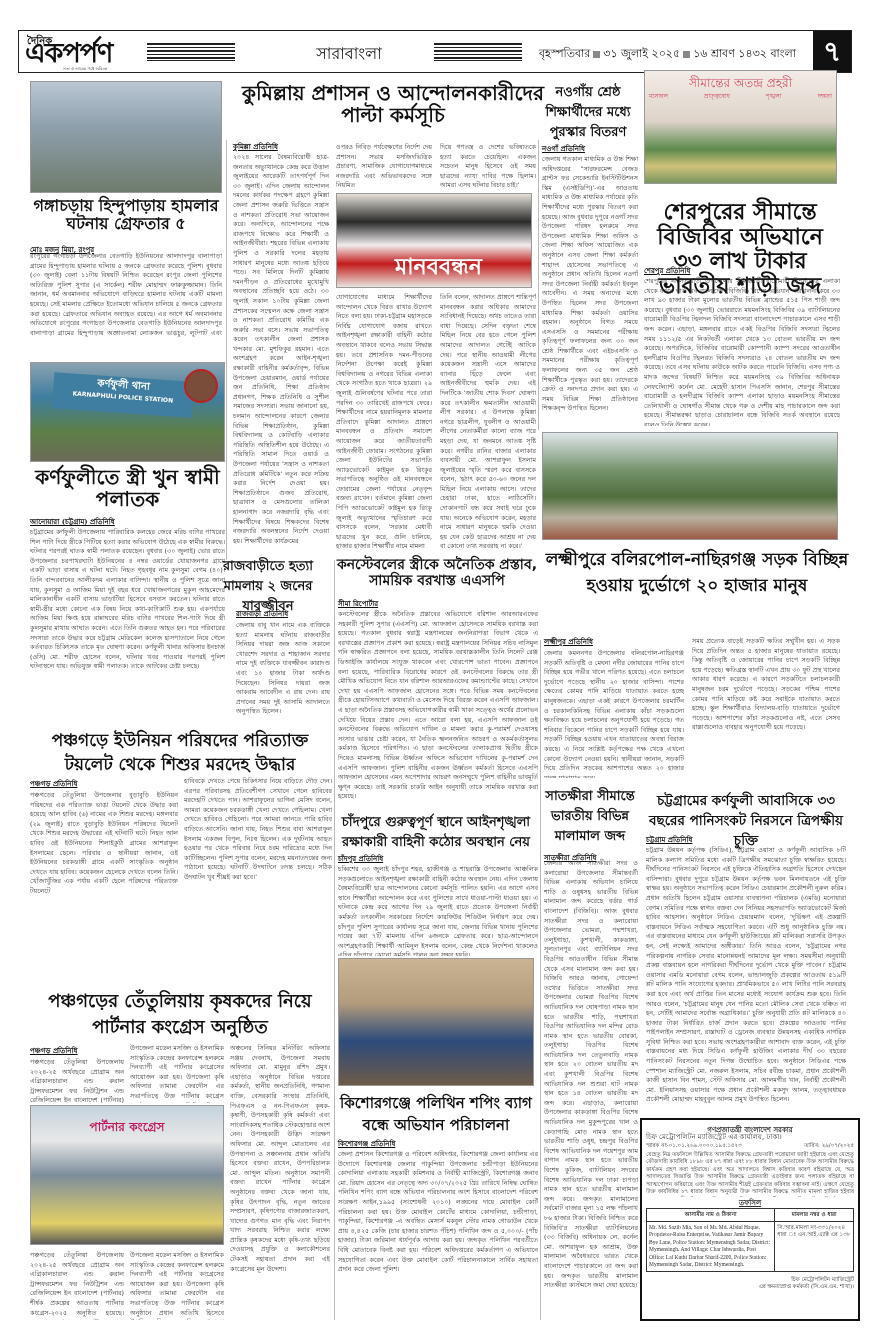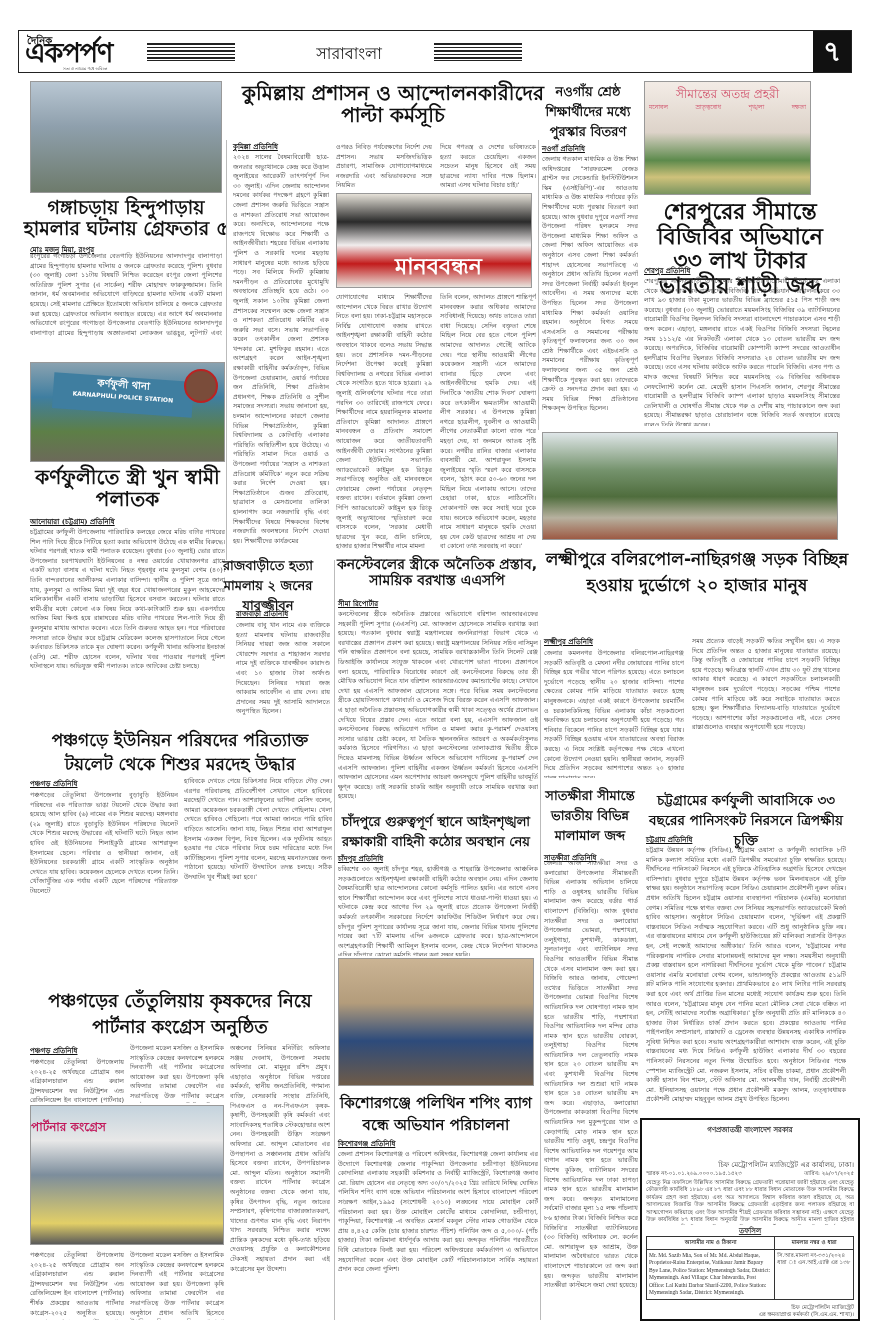--- a/index.html
+++ b/index.html
@@ -17,21 +17,21 @@
   .mast .pageno { position: absolute; right: 0; top: 0; width: 38px; height: 41px; background: #111; color: #fff; font-size: 28px; font-weight: bold; text-align: center; line-height: 41px; font-family: "DejaVu Sans", sans-serif; }
 
   .img { position: absolute; border: 1px solid #999; overflow: hidden; }
   .hl { position: absolute; text-align: center; font-family: "DejaVu Sans", sans-serif; font-weight: bold; line-height: 1.12; color: #111; }
   .by { position: absolute; font-size: 7px; text-decoration: underline; font-weight: bold; }
   .body { position: absolute; font-size: 6.3px; line-height: 9.6px; text-align: justify; color: #333; overflow: hidden; }
   .rule { position: absolute; background: #bbb; }
 
   .notice { position: absolute; left: 640px; top: 1118px; width: 220px; height: 203px; border: 2px solid #111; padding: 6px 4px; font-size: 5.5px; line-height: 7.5px; color: #333; overflow: hidden; }
   .notice .t1 { text-align: center; font-weight: bold; font-size: 7px; }
-  .notice .t2 { text-align: right; font-size: 7px; margin-top: 28px; }
+  .notice .t2 { text-align: left; font-size: 7px; }
   .notice .ref { display: flex; justify-content: space-between; margin: 1px 0; }
   .notice .tl { text-align: center; text-decoration: underline; font-weight: bold; font-size: 7px; margin: 2px 0; }
   .notice table { width: 100%; border-collapse: collapse; font-size: 5.5px; }
   .notice td, .notice th { border: 1px solid #333; padding: 2px; vertical-align: top; }
   .notice .sign { text-align: right; margin-top: 4px; }
 
   
   .ph-police { background: linear-gradient(180deg,#b9c7d3 0%,#8fa0ad 40%,#6e7b6c 100%); }
   .ph-station { background: linear-gradient(180deg,#8aa2b0 0%,#3f7ea0 35%,#5d7f47 70%,#6c6a59 100%); }
   .ph-rally { background: linear-gradient(180deg,#e5e1d8 0%,#2a2a2a 30%,#f1eded 55%,#c21b1b 75%,#e8e4de 100%); }
@@ -44,25 +44,28 @@
 </head>
 <body>
 
 <div class="mast">
   <span class="small">দৈনিক</span>
   <span class="logo">একপর্পণ</span>
   <span class="tag">সত্য ও ন্যায়ের পথে অবিচল</span>
   <span class="lines" style="left:128px"></span>
   <span class="sec">সারাবাংলা</span>
   <span class="lines" style="left:415px"></span>
+  <span class="date">
+    <span>বৃহস্পতিবার</span><span class="sq"></span><span>৩১ জুলাই ২০২৫</span><span class="sq"></span><span>১৬ শ্রাবণ ১৪৩২ বাংলা</span>
+  </span>
   <span class="pageno">৭</span>
 </div>
 
 <div class="img ph-police" style="left:30px;top:81px;width:192px;height:112px"></div>
-<div class="hl" style="left:22px;top:197px;width:208px;font-size:19px">গঙ্গাচড়ায় হিন্দুপাড়ায় হামলার ঘটনায় গ্রেফতার ৫</div>
+<div class="hl" style="left:22px;top:197px;width:208px;font-size:16px">গঙ্গাচড়ায় হিন্দুপাড়ায় হামলার ঘটনায় গ্রেফতার ৫</div>
 <div class="by" style="left:30px;top:244px">মোঃ মজনু মিয়া, রংপুর</div>
 <div class="body" style="left:30px;top:251px;width:192px;height:87px">রংপুরের গংগাচড়া উপজেলার বেতগাড়ি ইউনিয়নের আলদাদপুর বালাপাড়া গ্রামের হিন্দুপাড়ায় হামলার ঘটনায় ৫ জনকে গ্রেফতার করেছে পুলিশ। বুধবার (৩০ জুলাই) বেলা ১১টায় বিষয়টি নিশ্চিত করেছেন রংপুর জেলা পুলিশের অতিরিক্ত পুলিশ সুপার (এ সার্কেল) শরীফ মোহাম্মদ ফারুকুজ্জামান। তিনি জানান, ধর্ম অবমাননার অভিযোগে বাড়িঘরে হামলার ঘটনায় একটি মামলা হয়েছে। সেই মামলার প্রেক্ষিতে ইতোমধ্যে অভিযান চালিয়ে ৫ জনকে গ্রেফতার করা হয়েছে। গ্রেফতারে অভিযান অব্যাহত রয়েছে। এর আগে ধর্ম অবমাননার অভিযোগে রংপুরের গংগাচড়া উপজেলার বেতগাড়ি ইউনিয়নের আলদাদপুর বালাপাড়া গ্রামের হিন্দুপাড়ায় অজ্ঞাতনামা লোকজন ভাঙচুর, লুটপাট এবং পুলিশের ওপর আক্রমণ করে। এতে কয়েকটি বসতবাড়ি ক্ষতিগ্রস্ত হয়। এ ঘটনায় ২৯ জুলাই মঙ্গলবার বিকেলে শ্রী রবীন্দ্রনাথ রায় (৫৫) বাদী হয়ে অজ্ঞাতনামা ১২'শ জনের বিরুদ্ধে মামলা করেন।</div>
 
 <div class="img ph-station" style="left:30px;top:362px;width:195px;height:100px">
   <div style="position:absolute;left:22px;top:14px;width:140px;height:36px;background:#3f7ea0;transform:rotate(4deg);color:#fff;text-align:center;font-size:10px;font-weight:bold;font-family:'DejaVu Sans',sans-serif;line-height:16px">
     <div>কর্ণফুলী থানা</div>
     <div style="font-size:6px;line-height:8px">KARNAPHULI POLICE STATION</div>
   </div>
   <div style="position:absolute;right:6px;top:6px;width:34px;height:34px;border-radius:50%;background:#7a4c3a;border:2px solid #b22"></div>
 </div>
@@ -78,21 +81,21 @@
 <div class="img ph-rally" style="left:336px;top:193px;width:196px;height:95px">
   <div class="banner-text" style="left:58px;top:55px;font-size:22px">মানববন্ধন</div>
 </div>
 <div class="body" style="left:336px;top:292px;width:96px;height:260px">যোগাযোগের মাধ্যমে শিক্ষার্থীদের আন্দোলন থেকে বিরত রাখার উদ্যোগ নিতে বলা হয়। ঢাকা-চট্টগ্রাম মহাসড়কে নির্বিঘ্ন যোগাযোগ বজায় রাখতে আইনশৃঙ্খলা রক্ষাকারী বাহিনী কঠোর অবস্থানে থাকবে বলেও সভায় সিদ্ধান্ত হয়। তবে প্রশাসনিক দমন-পীড়নের নির্দেশনা উপেক্ষা করেই কুমিল্লা বিশ্ববিদ্যালয় ও নগরের বিভিন্ন এলাকা থেকে সংগঠিত হতে থাকে ছাত্ররা। ২৯ জুলাই গুলিবর্ষণের ঘটনার পরে তারা পরদিন ৩০ তারিখেই রাজপথে ফেরে। শিক্ষার্থীদের নামে হয়রানিমূলক মামলার প্রতিবাদে কুমিল্লা আদালত প্রাঙ্গণে মানববন্ধন ও প্রতিবাদ সমাবেশ আয়োজন করে জাতীয়তাবাদী আইনজীবী ফোরাম। সংগঠনের কুমিল্লা জেলা ইউনিটের সভাপতি অ্যাডভোকেট কাইমুল হক রিংকুর সভাপতিত্বে অনুষ্ঠিত ওই মানববন্ধনে ফোরামের জেলা পর্যায়ের নেতৃবৃন্দ বক্তব্য রাখেন। বর্তমানে কুমিল্লা জেলা পিপি অ্যাডভোকেট কাইমুল হক রিংকু জুলাই অভ্যুত্থানের স্মৃতিচারণ করে বাসসকে বলেন, 'সরকার মেধাবী ছাত্রদের খুন করে, গুলি চালিয়ে, হাজার হাজার শিক্ষার্থীর নামে মামলা</div>
 <div class="body" style="left:440px;top:292px;width:96px;height:260px">তিনি বলেন, আদালত প্রাঙ্গণে শান্তিপূর্ণ মানববন্ধন করার অধিকার আমাদের সংবিধানই দিয়েছে। অথচ তাতেও তারা বাধা দিয়েছে। সেদিন বক্তৃতা শেষে মিছিল নিয়ে বের হতে গেলে পুলিশ আমাদের আদালত গেটেই আটকে দেয়। পরে স্থানীয় আওয়ামী লীগের কয়েকজন সন্ত্রাসী এসে আমাদের ব্যানার ছিঁড়ে ফেলে এবং আইনজীবীদের হুমকি দেয়। এই দিনটিকে 'জাতীয় শোক দিবস' ঘোষণা করে তৎকালীন ক্ষমতাসীন আওয়ামী লীগ সরকার। এ উপলক্ষে কুমিল্লা নগরে ছাত্রলীগ, যুবলীগ ও আওয়ামী লীগের নেতাকর্মীরা কালো ব্যাজ পরে মহড়া দেয়, যা জনমনে আতঙ্ক সৃষ্টি করে। নগরীর রানির বাজার এলাকার ব্যবসায়ী মো. আশরাফুল ইসলাম জুলাইয়ের স্মৃতি স্মরণ করে বাসসকে বলেন, 'হঠাৎ করে ৫০-৬০ জনের দল মিছিল নিয়ে এলাকায় আসে। তাদের চেহারা ঢাকা, হাতে লাঠিসোঁটা। দোকানপাট বন্ধ করে সবাই ঘরে ঢুকে যায়। অনেকে অভিযোগ করেন, মহড়ার নামে সাধারণ মানুষকে হুমকি দেওয়া হয় যেন কেউ ছাত্রদের আশ্রয় না দেয় বা কোনো তথ্য সরবরাহ না করে।'</div>
 
 <div class="hl" style="left:538px;top:82px;width:100px;font-size:13px;line-height:20px">নওগাঁয় শ্রেষ্ঠ শিক্ষার্থীদের মধ্যে পুরস্কার বিতরণ</div>
 <div class="by" style="left:542px;top:143px">নওগাঁ প্রতিনিধি</div>
 <div class="body" style="left:542px;top:154px;width:96px;height:268px">জেলায় গতকাল মাধ্যমিক ও উচ্চ শিক্ষা অধিদপ্তরের "সারফরমেন্স বেজড গ্রান্টস ফর সেকেন্ডারি ইনস্টিটিউশনস স্কিম (এসইডিপি)'-এর আওতায় মাধ্যমিক ও উচ্চ মাধ্যমিক পর্যায়ের কৃতি শিক্ষার্থীদের মধ্যে পুরস্কার বিতরণ করা হয়েছে। আজ বুধবার দুপুরে নওগাঁ সদর উপজেলা পরিষদ হলরুমে সদর উপজেলা মাধ্যমিক শিক্ষা অফিস ও জেলা শিক্ষা অফিস আয়োজিত এক অনুষ্ঠানে এসব জেলা শিক্ষা কর্মকর্তা শাহাদৎ হোসেনের সভাপতিত্বে এ অনুষ্ঠানে প্রধান অতিথি ছিলেন নওগাঁ সদর উপজেলা নির্বাহী কর্মকর্তা ইবনুল আবেদীন। এ সময় অন্যদের মধ্যে উপস্থিত ছিলেন সদর উপজেলা মাধ্যমিক শিক্ষা কর্মকর্তা ওয়াসির রহমান। অনুষ্ঠানে বিগত সময়ে এসএসসি ও সমমানের পরীক্ষায় কৃতিত্বপূর্ণ ফলাফলের জন্য ৩০ জন শ্রেষ্ঠ শিক্ষার্থীকে এবং এইচএসসি ও সমমানের পরীক্ষায় কৃতিত্বপূর্ণ ফলাফলের জন্য ৩৫ জন শ্রেষ্ঠ শিক্ষার্থীকে পুরস্কৃত করা হয়। তাদেরকে ক্রেস্ট ও সনদপত্র প্রদান করা হয়। এ সময় বিভিন্ন শিক্ষা প্রতিষ্ঠানের শিক্ষকবৃন্দ উপস্থিত ছিলেন।</div>
 
-<div class="img ph-bgb" style="left:644px;top:81px;width:167px;height:114px">
+<div class="img ph-bgb" style="left:644px;top:70px;width:193px;height:114px">
   <div style="position:absolute;left:0;right:0;top:3px;text-align:center;color:#d0506a;font-size:12px;font-family:'DejaVu Sans',sans-serif">সীমান্তের অতন্দ্র প্রহরী</div>
   <div style="position:absolute;left:4px;right:4px;top:20px;display:flex;justify-content:space-between;color:#d0506a;font-size:6px">
     <span>মনোবল</span>
     <span>ভ্রাতৃত্ববোধ</span>
     <span>শৃঙ্খলা</span>
     <span>দক্ষতা</span>
   </div>
 </div>
 <div class="hl" style="left:640px;top:200px;width:200px;font-size:22px">শেরপুরের সীমান্তে বিজিবির অভিযানে ৩৩ লাখ টাকার ভারতীয় শাড়ী জব্দ</div>
 <div class="by" style="left:644px;top:265px">শেরপুর প্রতিনিধি</div>
@@ -130,21 +133,21 @@
 <div class="hl" style="left:640px;top:790px;width:212px;font-size:13.5px;line-height:20px">চট্টগ্রামের কর্ণফুলী আবাসিকে ৩৩ বছরের পানিসংকট নিরসনে ত্রিপক্ষীয় চুক্তি</div>
 <div class="by" style="left:646px;top:834px">চট্টগ্রাম প্রতিনিধি</div>
 <div class="body" style="left:646px;top:845px;width:200px;height:270px">চট্টগ্রাম উন্নয়ন কর্তৃপক্ষ (সিডিএ), চট্টগ্রাম ওয়াসা ও কর্ণফুলী আবাসিক ৮টি মালিক কল্যাণ সমিতির মধ্যে একটি ত্রিপক্ষীয় সমঝোতা চুক্তি স্বাক্ষরিত হয়েছে। দীর্ঘদিনের পানিসংকট নিরসনে এই চুক্তিকে ঐতিহাসিক অগ্রগতি হিসেবে দেখছেন বাসিন্দারা। বুধবার দুপুরে চট্টগ্রাম উন্নয়ন কর্তৃপক্ষ ভবন মিলনায়তনে এই চুক্তি স্বাক্ষর হয়। অনুষ্ঠানে সভাপতিত্ব করেন সিডিএ চেয়ারম্যান প্রকৌশলী নুরুল করিম। প্রধান অতিথি ছিলেন চট্টগ্রাম ওয়াসার ব্যবস্থাপনা পরিচালক (এমডি) মনোয়ারা বেগম। সমিতির পক্ষে স্বাগত বক্তব্য দেন সিনিয়র সহসভাপতি অ্যাডভোকেট মির্জা হাবিব আহসান। অনুষ্ঠানে সিডিএ চেয়ারম্যান বলেন, 'দুর্ভিক্ষণ এই প্রকল্পটি বাস্তবায়নে সিডিএ সর্বাত্মক সহযোগিতা করবে। এটি শুধু আনুষ্ঠানিক চুক্তি নয়। এর বাস্তবায়নের মাধ্যমে যেন কর্ণফুলী হাউজিংয়ের প্লট মালিকরা সরাসরি উপকৃত হন, সেই লক্ষ্যেই আমাদের অঙ্গীকার।' তিনি আরও বলেন, 'চট্টগ্রামের নগর পরিকল্পনায় নাগরিক সেবার মানোন্নয়নই আমাদের মূল লক্ষ্য। সময়সীমা অনুযায়ী প্রকল্প বাস্তবায়ন হলে নাগরিকরা দীর্ঘদিনের দুর্ভোগ থেকে মুক্তি পাবেন।' চট্টগ্রাম ওয়াসার এমডি মনোয়ারা বেগম বলেন, ভান্ডালজুড়ি প্রকল্পের আওতায় ৫১৯টি প্লট মালিক পানি সংযোগের হকদার। প্রাথমিকভাবে ৫০ লাখ লিটার পানি সরবরাহ করা হবে এবং অর্থ প্রাপ্তির তিন মাসের মধ্যেই সংযোগ কার্যক্রম শুরু হবে। তিনি আরও বলেন, 'চট্টগ্রামের মানুষ যেন পানির মতো মৌলিক সেবা থেকে বঞ্চিত না হন, সেটিই আমাদের সর্বোচ্চ অগ্রাধিকার।' চুক্তি অনুযায়ী প্রতি প্লট মালিককে ৪০ হাজার টাকা নির্ধারিত চার্জ প্রদান করতে হবে। প্রকল্পের আওতায় পানির পাইপলাইন সম্প্রসারণ, রাস্তাঘাট ও ড্রেনেজ ব্যবস্থার উন্নয়নসহ একাধিক নাগরিক সুবিধা নিশ্চিত করা হবে। সভায় অংশগ্রহণকারীরা আশাবাদ ব্যক্ত করেন, এই চুক্তি বাস্তবায়নের মধ্য দিয়ে সিডিএ কর্ণফুলী হাউজিং এলাকার দীর্ঘ ৩৩ বছরের পানিসংকট নিরসনের নতুন দিগন্ত উন্মোচিত হবে। অনুষ্ঠানে সিডিএর পক্ষে স্পেশাল ম্যাজিস্ট্রেট মো. নজরুল ইসলাম, সচিব রবীন্দ্র চাকমা, প্রধান প্রকৌশলী কাজী হাসান বিন শামস, স্টেট অফিসার মো. আলমগীর খান, নির্বাহী প্রকৌশলী মো. ইলিয়াসসহ ওয়াসার পক্ষে প্রধান প্রকৌশলী মকসুদ আলম, তত্ত্বাবধায়ক প্রকৌশলী মোহাম্মদ মাহবুবুল আলম প্রমুখ উপস্থিত ছিলেন।</div>
 
 <div class="hl" style="left:30px;top:988px;width:300px;font-size:18px;line-height:26px">পঞ্চগড়ের তেঁতুলিয়ায় কৃষকদের নিয়ে পার্টনার কংগ্রেস অনুষ্ঠিত</div>
 <div class="by" style="left:30px;top:1045px">পঞ্চগড় প্রতিনিধি</div>
 <div class="body" style="left:30px;top:1057px;width:94px;height:46px">পঞ্চগড়ের তেঁতুলিয়া উপজেলায় ২০২৪-২৫ অর্থবছরে প্রোগ্রাম অন এগ্রিকালচারাল এন্ড রুরাল ট্রান্সফরমেশন ফর নিউট্রিশন এন্ড রেজিলিয়েন্স ইন বাংলাদেশ (পার্টনার) শীর্ষক প্রকল্পের আওতায় পার্টনার কংগ্রেস-২০২৫ অনুষ্ঠিত হয়েছে। মঙ্গলবার (২৯ জুলাই) দুপুরে বিশ্বব্যাংক ও আইএফএডি-এর সহযোগিতায় এবং উপজেলা কৃষি সম্প্রসারণের আয়োজনে</div>
 <div class="body" style="left:130px;top:1043px;width:94px;height:60px">উপজেলা মডেল মসজিদ ও ইসলামিক সাংস্কৃতিক কেন্দ্রের কনফারেন্স হলরুমে দিনব্যাপী এই পার্টনার কংগ্রেসের আয়োজন করা হয়। উপজেলা কৃষি অফিসার তামান্না ফেরদৌস এর সভাপতিত্বে উক্ত পার্টনার কংগ্রেস অনুষ্ঠানে প্রধান অতিথি হিসেবে উপস্থিত ছিলেন, কৃষি সম্প্রসারণ অধিদপ্তর পঞ্চগড় এর উপপরিচালক মো. আব্দুল মতিন। বিশেষ অতিথি হিসেবে উপস্থিত ছিলেন, পার্টনার প্রকল্প দিনাজপুর</div>
 <div class="body" style="left:230px;top:1043px;width:100px;height:278px">অঞ্চলের সিনিয়র মনিটরিং অফিসার সঞ্জয় দেবনাথ, উপজেলা সমবায় অফিসার মো. মামুনুর রশিদ প্রমুখ। এছাড়াও অনুষ্ঠানে বিভিন্ন দপ্তরের কর্মকর্তা, স্থানীয় জনপ্রতিনিধি, গণমান্য ব্যক্তি, বেসরকারি সংস্থার প্রতিনিধি, পিএফএস ও নন-পিএফএস কৃষক-কৃষাণী, উপসহকারী কৃষি কর্মকর্তা এবং সাংবাদিকসহ শতাধিক স্টেকহোল্ডার অংশ নেন। উপসহকারী উদ্ভিদ সংরক্ষণ অফিসার মো. আব্দুল মোতালেব এর উপস্থাপনা ও সঞ্চালনায় প্রধান অতিথি হিসেবে বক্তব্য রাখেন, উপপরিচালক মো. আব্দুল মতিন। অনুষ্ঠানে সমাপনী বক্তব্য রাখেন পার্টনার কংগ্রেস অনুষ্ঠানের বক্তব্য থেকে জানা যায়, কৃষির উৎপাদন বৃদ্ধি, নতুন জাতের সম্প্রসারণ, কৃষিপণ্যের বাজারজাতকরণ, খাদ্যের গুণগত মান বৃদ্ধি এবং নিরাপদ খাদ্য সরবরাহ নিশ্চিত করার লক্ষ্যে প্রান্তিক কৃষকদের মধ্যে কৃষি-তথ্য ছড়িয়ে দেওয়াসহ প্রযুক্তি ও কলাকৌশলের টেকসই সহায়তা প্রদান করা এই কংগ্রেসের মূল উদ্দেশ্য।</div>
 <div class="img ph-meet" style="left:30px;top:1105px;width:194px;height:140px">
-  <div style="position:absolute;left:0;right:0;top:12px;text-align:left;color:#c2185b;font-size:12px;font-weight:bold;font-family:'DejaVu Sans',sans-serif">পার্টনার কংগ্রেস</div>
+  <div style="position:absolute;left:0;right:0;top:12px;text-align:center;color:#c2185b;font-size:12px;font-weight:bold;font-family:'DejaVu Sans',sans-serif">পার্টনার কংগ্রেস</div>
 </div>
 <div class="body" style="left:30px;top:1250px;width:94px;height:70px">পঞ্চগড়ের তেঁতুলিয়া উপজেলায় ২০২৪-২৫ অর্থবছরে প্রোগ্রাম অন এগ্রিকালচারাল এন্ড রুরাল ট্রান্সফরমেশন ফর নিউট্রিশন এন্ড রেজিলিয়েন্স ইন বাংলাদেশ (পার্টনার) শীর্ষক প্রকল্পের আওতায় পার্টনার কংগ্রেস-২০২৫ অনুষ্ঠিত হয়েছে। মঙ্গলবার (২৯ জুলাই) দুপুরে বিশ্বব্যাংক ও আইএফএডি-এর সহযোগিতায় এবং উপজেলা কৃষি সম্প্রসারণের আয়োজনে</div>
 <div class="body" style="left:130px;top:1250px;width:94px;height:70px">উপজেলা মডেল মসজিদ ও ইসলামিক সাংস্কৃতিক কেন্দ্রের কনফারেন্স হলরুমে দিনব্যাপী এই পার্টনার কংগ্রেসের আয়োজন করা হয়। উপজেলা কৃষি অফিসার তামান্না ফেরদৌস এর সভাপতিত্বে উক্ত পার্টনার কংগ্রেস অনুষ্ঠানে প্রধান অতিথি হিসেবে উপস্থিত ছিলেন, কৃষি সম্প্রসারণ অধিদপ্তর পঞ্চগড় এর উপপরিচালক মো. আব্দুল মতিন। বিশেষ অতিথি হিসেবে উপস্থিত ছিলেন, পার্টনার প্রকল্প দিনাজপুর</div>
 
 <div class="hl" style="left:334px;top:1092px;width:204px;font-size:15px;line-height:22px">কিশোরগঞ্জে পলিথিন শপিং ব্যাগ বন্ধে অভিযান পরিচালনা</div>
 <div class="by" style="left:338px;top:1138px">কিশোরগঞ্জ প্রতিনিধি</div>
 <div class="body" style="left:338px;top:1149px;width:200px;height:172px">জেলা প্রশাসন কিশোরগঞ্জ ও পরিবেশ অধিদপ্তর, কিশোরগঞ্জ জেলা কার্যালয় এর উদ্যোগে কিশোরগঞ্জ জেলার পাকুন্দিয়া উপজেলার চন্ডীপাড়া ইউনিয়নের কোদালিয়া এলাকায় সহকারী কমিশনার ও নির্বাহী ম্যাজিস্ট্রেট, কিশোরগঞ্জ জনাব মো. রিয়াদ হোসেন এর নেতৃত্বে অদ্য ৩০/০৭/২০২৫ খ্রিঃ তারিখে নিষিদ্ধ ঘোষিত পলিথিন শপিং ব্যাগ বন্ধে অভিযান পরিচালনার অংশ হিসাবে বাংলাদেশ পরিবেশ সংরক্ষণ আইন,১৯৯৫ (সংশোধনী ২০১০) লঙ্ঘনের দায়ে মোবাইল কোর্ট পরিচালনা করা হয়। উক্ত মোবাইল কোর্টের মাধ্যমে কোদালিয়া, চন্ডীপাড়া, পাকুন্দিয়া, কিশোরগঞ্জ -এ অবস্থিত মেসার্স মকবুল স্টোর নামক গোডাউন থেকে প্রায় ৪,৪২৫ কেজি (চার হাজার চারশত পঁচিশ) পলিথিন জব্দ ও ৫,০০০/- (পাঁচ হাজার) টাকা জরিমানা ধার্যপূর্বক আদায় করা হয়। জব্দকৃত পলিথিন পরবর্তীতে বিধি মোতাবেক বিনষ্ট করা হয়। পরিবেশ অধিদপ্তরের কর্মকর্তাগণ এ অভিযানে সহযোগিতা করেন এবং উক্ত মোবাইল কোর্ট পরিচালনাকালে সার্বিক সহায়তা প্রদান করে জেলা পুলিশ।</div>
 
 <div class="notice">
   <div class="t1">গণপ্রজাতন্ত্রী বাংলাদেশ সরকার</div>

